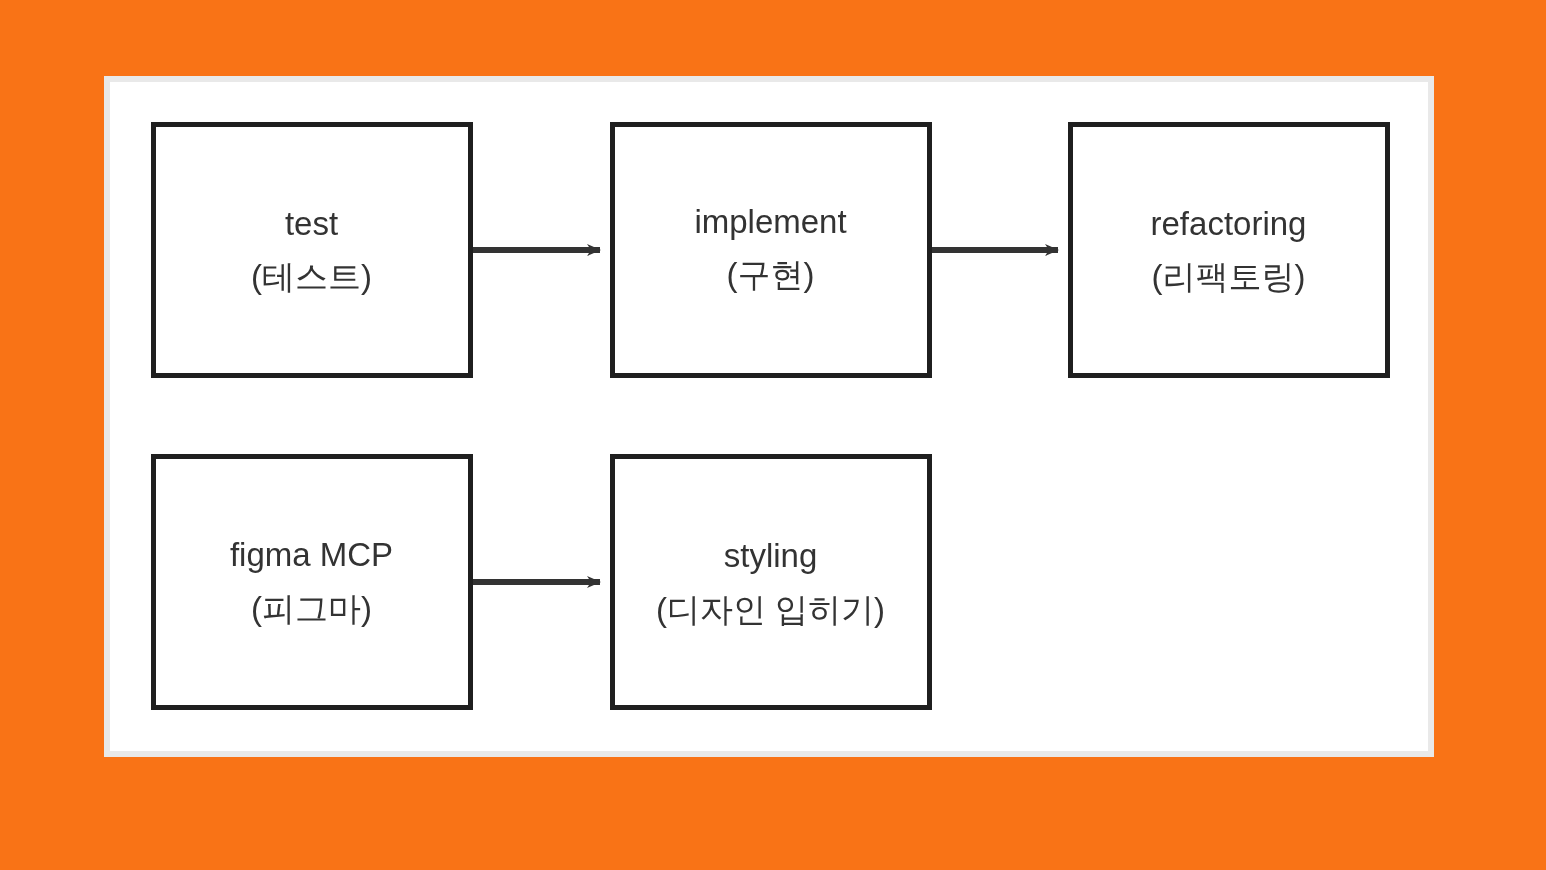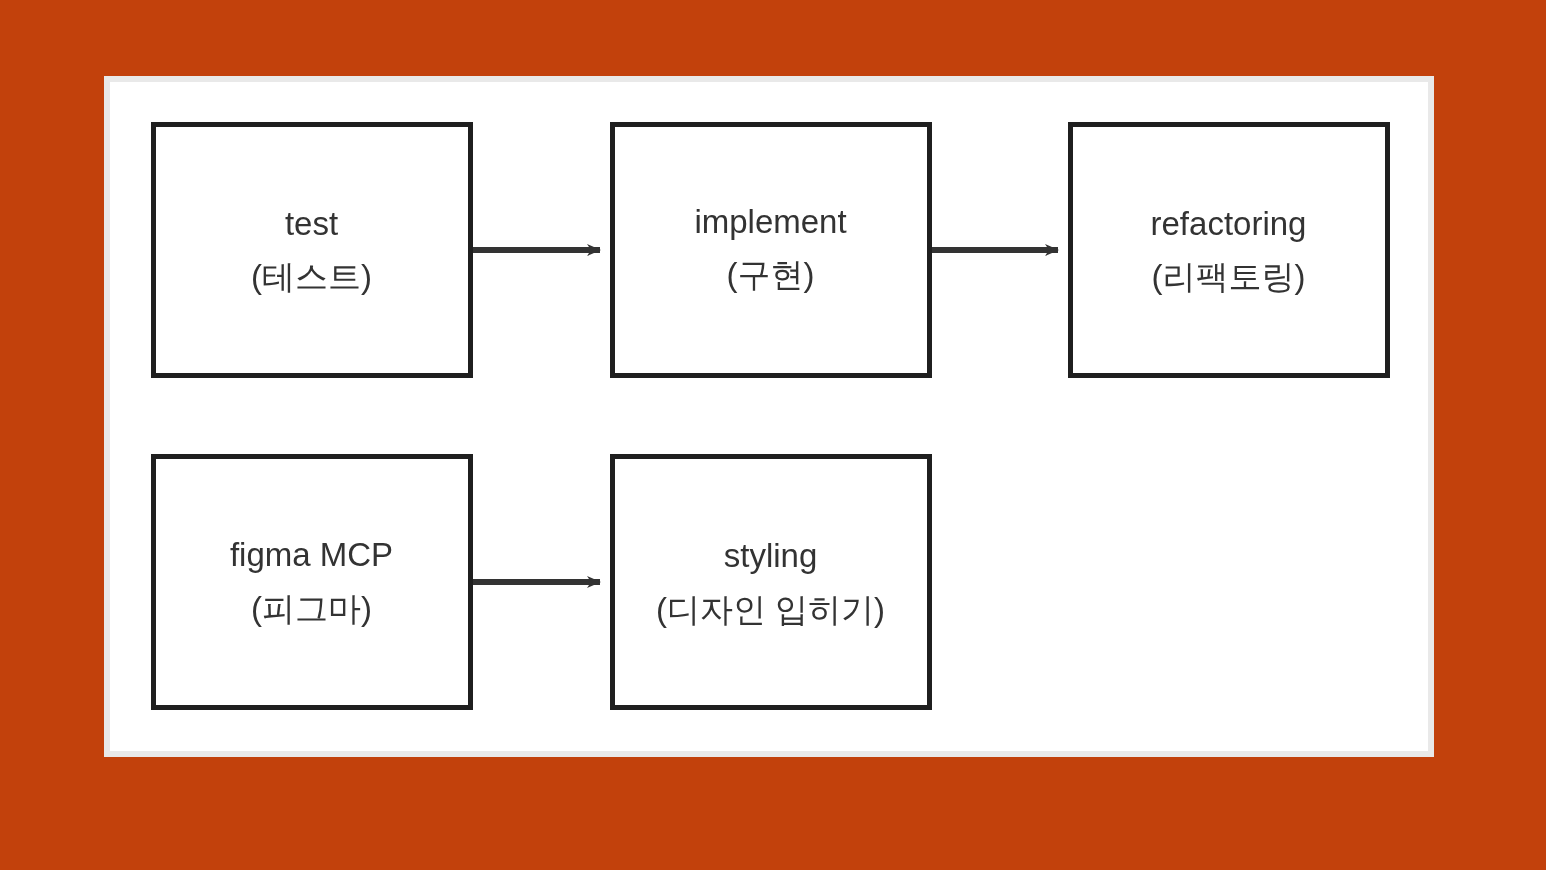--- a/index.html
+++ b/index.html
@@ -10,21 +10,21 @@
     width: 1546px;
     height: 870px;
     background: #ffffff;
     font-family: "Liberation Sans", "DejaVu Sans", sans-serif;
   }
 
   #diagram-root {
     position: relative;
     width: 1546px;
     height: 870px;
-    background: #c2410c;
+    background: #f97316;
     overflow: hidden;
   }
 
   
   #diagram-frame {
     position: absolute;
     left: 104px;
     top: 76px;
     width: 1330px;
     height: 681px;

